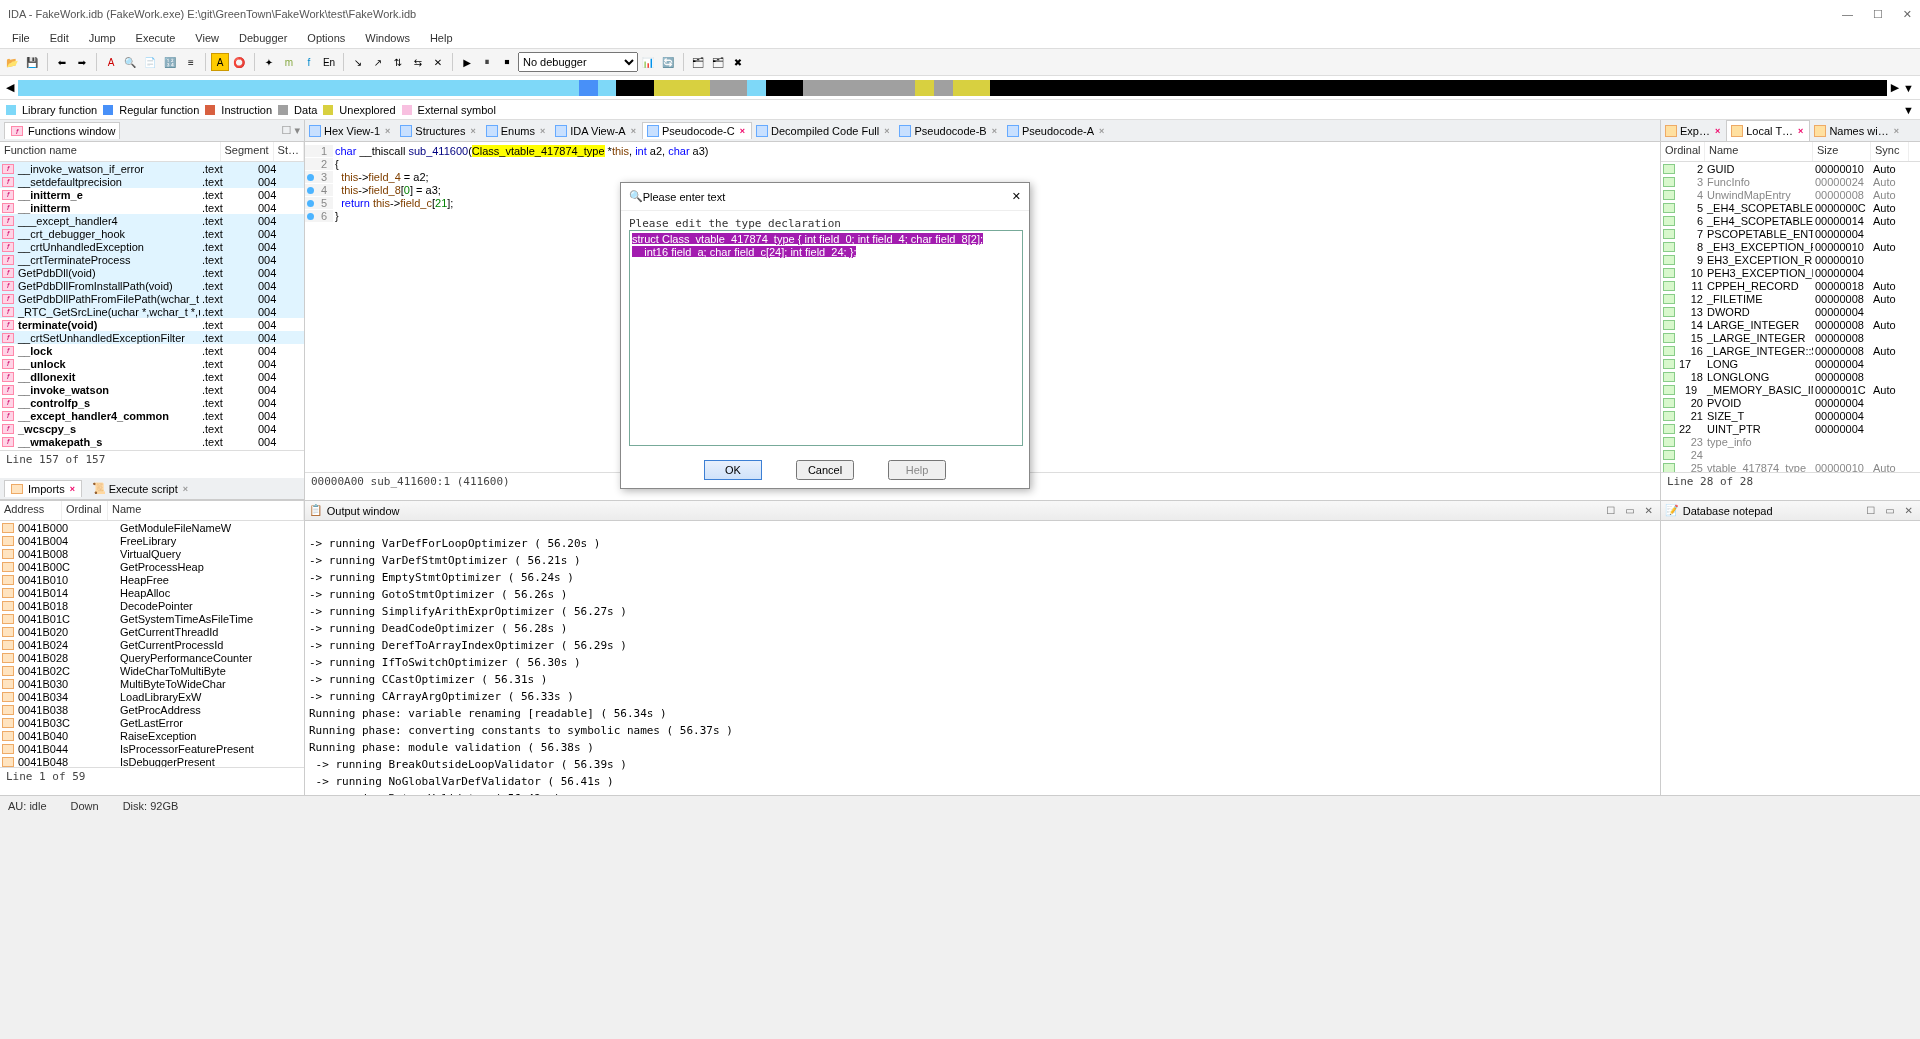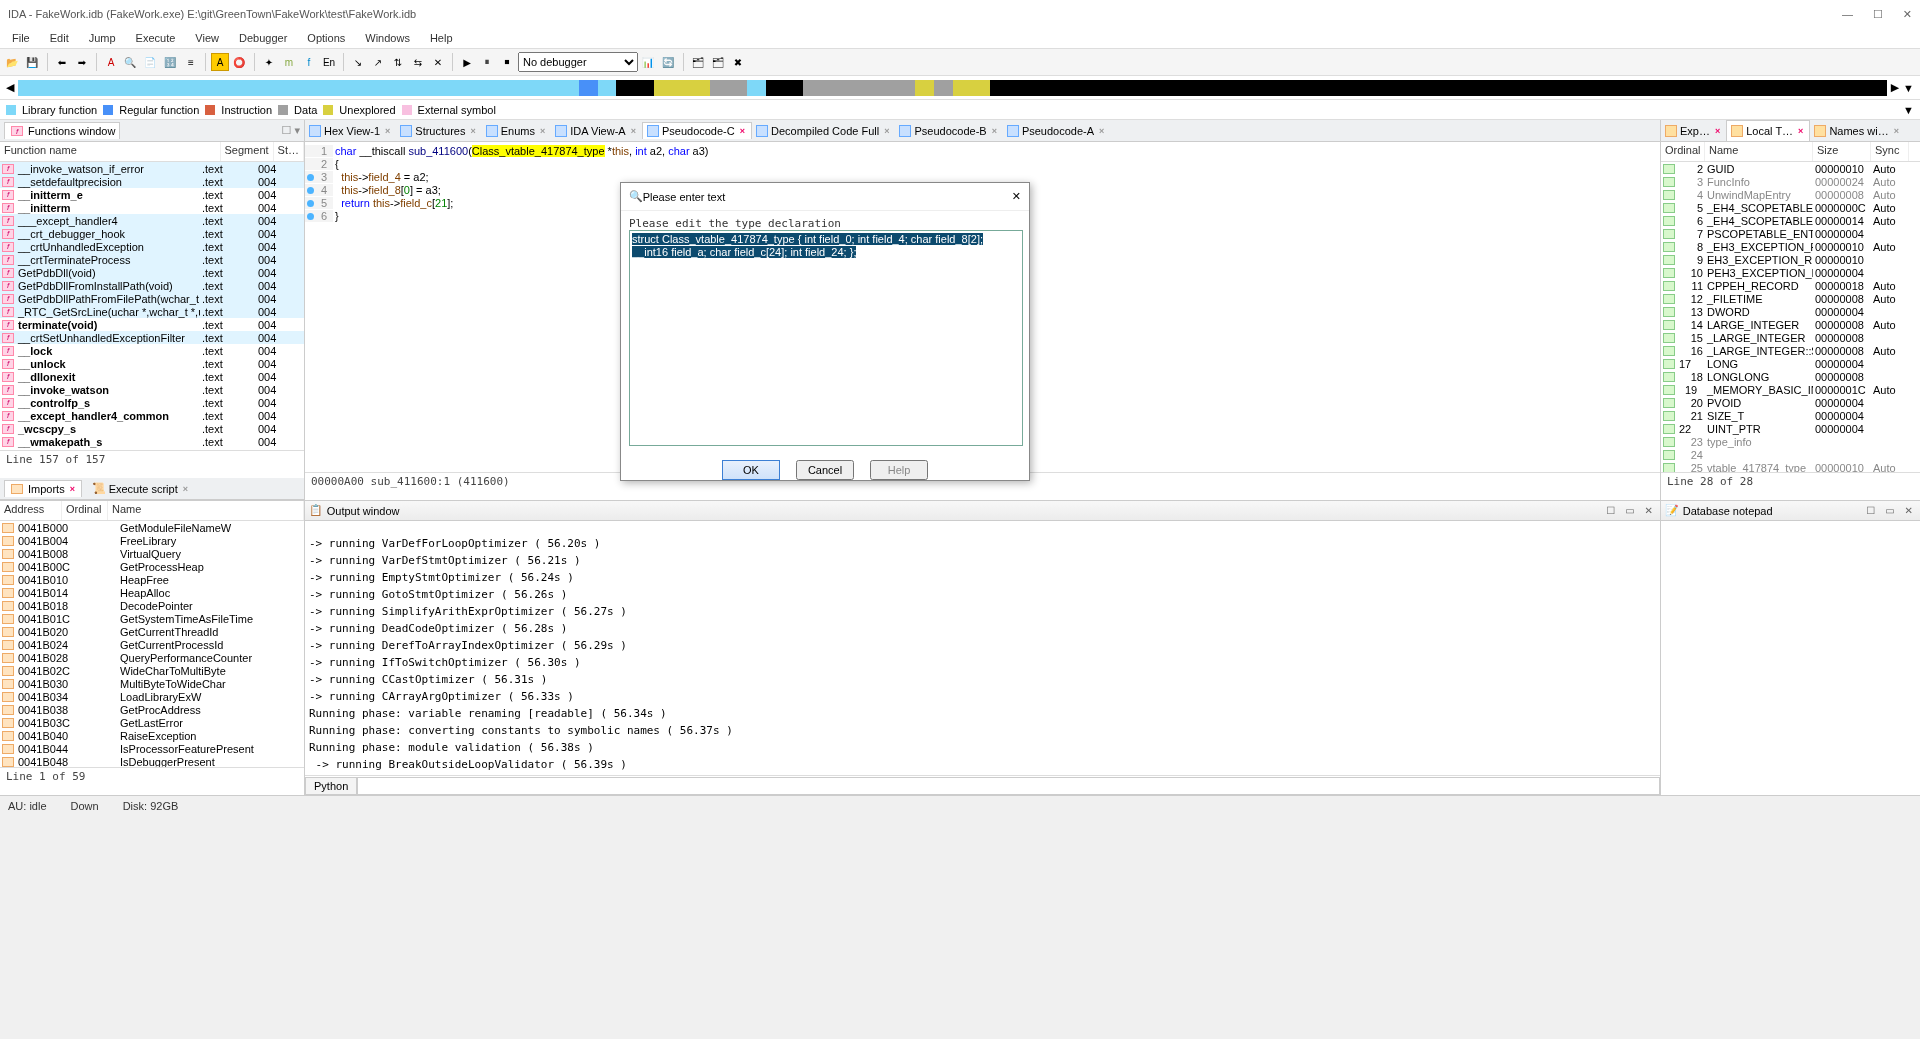--- a/index.html
+++ b/index.html
@@ -60,22 +60,22 @@
 .py-label { padding: 2px 8px; border: 1px solid #ccc; background: #f4f4f4; height: 18px; display: flex; align-items: center; }
 .py-input { flex: 1; height: 18px; border: 1px solid #ccc; }
 .statusbar { height: 20px; background: #f0f0f0; border-top: 1px solid #ccc; display: flex; align-items: center; padding: 0 8px; gap: 24px; color: #333; font-size: 11px; }
 
 .modal { position: absolute; left: 620px; top: 182px; width: 410px; background: #fff; border: 1px solid #888; box-shadow: 2px 2px 8px rgba(0,0,0,0.3); z-index: 100; }
 .modal-title { height: 28px; background: #fff; display: flex; align-items: center; padding: 0 8px; border-bottom: 1px solid #eee; }
 .modal-title .spacer { flex: 1; }
 .modal-body { padding: 6px 8px; }
 .modal-body .prompt { color: #333; font-family: "Consolas", monospace; font-size: 11px; }
 .modal-textarea { width: 394px; height: 216px; border: 1px solid #7a9; font-family: "Consolas", monospace; font-size: 11px; padding: 2px; resize: none; }
-.modal-textarea .sel { background: #0c4a6e; color: #fff; display: inline; }
-.modal-buttons { display: flex; justify-content: center; gap: 16px; padding: 8px 0 0; }
+.modal-textarea .sel { background: #a21caf; color: #fff; display: inline; text-decoration: underline; }
+.modal-buttons { display: flex; justify-content: center; gap: 34px; padding: 8px 0 8px; }
 .modal-buttons button { width: 58px; height: 20px; font-size: 11px; }
 .modal-buttons button.ok { border: 1px solid #3c7fd4; background: linear-gradient(#e8f0fc,#cfe2fa); }
 .modal-buttons button.help { color: #888; }
 .func-bold { font-weight: bold; }
 .type-icon { width: 12px; height: 10px; background: #d8f8cc; border: 1px solid #8c8; margin: 0 2px; display: inline-block; }
 .grey-text { color: #888; }
 .imp-icon { width: 12px; height: 10px; background: #ffe4c0; border: 1px solid #ea6; margin: 0 2px; display: inline-block; }
 </style>
 </head>
 <body>
@@ -776,24 +776,20 @@
 Running phase: converting constants to symbolic names ( 56.37s )
 Running phase: module validation ( 56.38s )
  -&gt; running BreakOutsideLoopValidator ( 56.39s )
  -&gt; running NoGlobalVarDefValidator ( 56.41s )
  -&gt; running ReturnValidator ( 56.42s )
 Running phase: emission of the target code [c] ( 56.44s )
 [info]:Create Vtable Struct : Class_vtable_417874_type ,Size :0x28
 Running phase: finalization ( 56.51s )
 Running phase: cleanup ( 56.52s )
 [info]:Successfully Finished Analyze Function With Return Code : = &gt; 0</div>
-    <div class="py-row">
-      <div class="py-label">Python</div>
-      <input class="py-input" style="">
-    </div>
   </div>
   <div class="notepad-panel">
     <div class="pane-header">
       <span>📝</span>
       <span>Database notepad</span>
       <span class="spacer"></span>
       <span class="winbtn">☐</span>
       <span class="winbtn">▭</span>
       <span class="winbtn">✕</span>
     </div>

